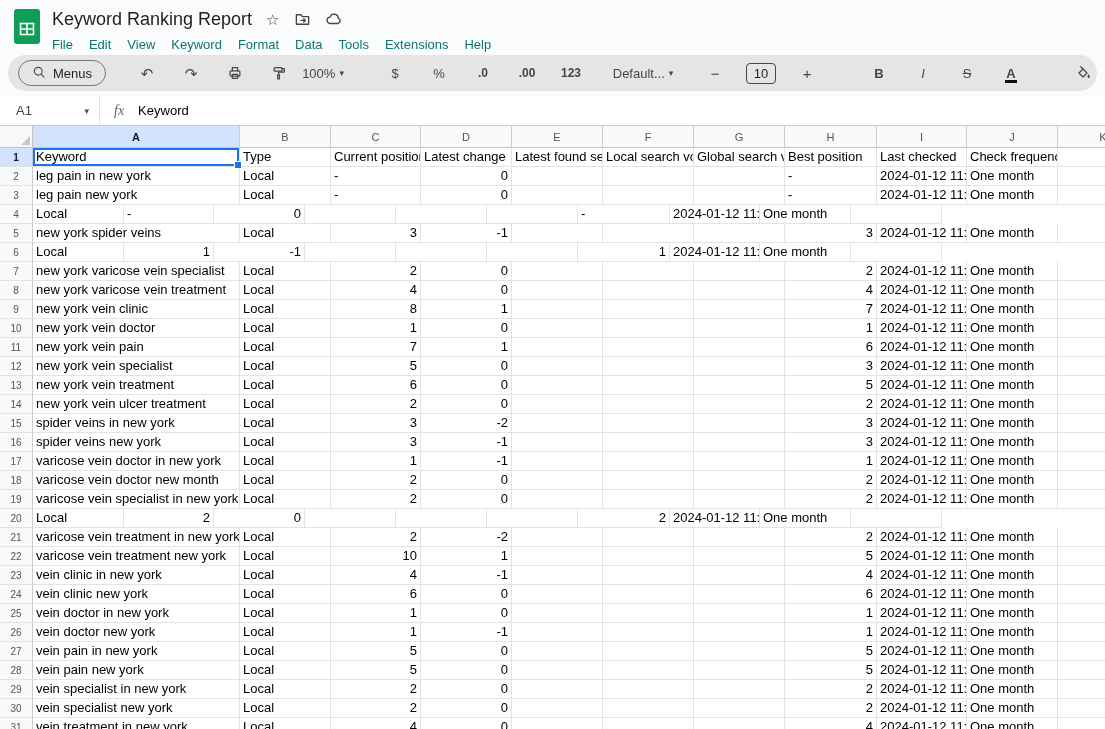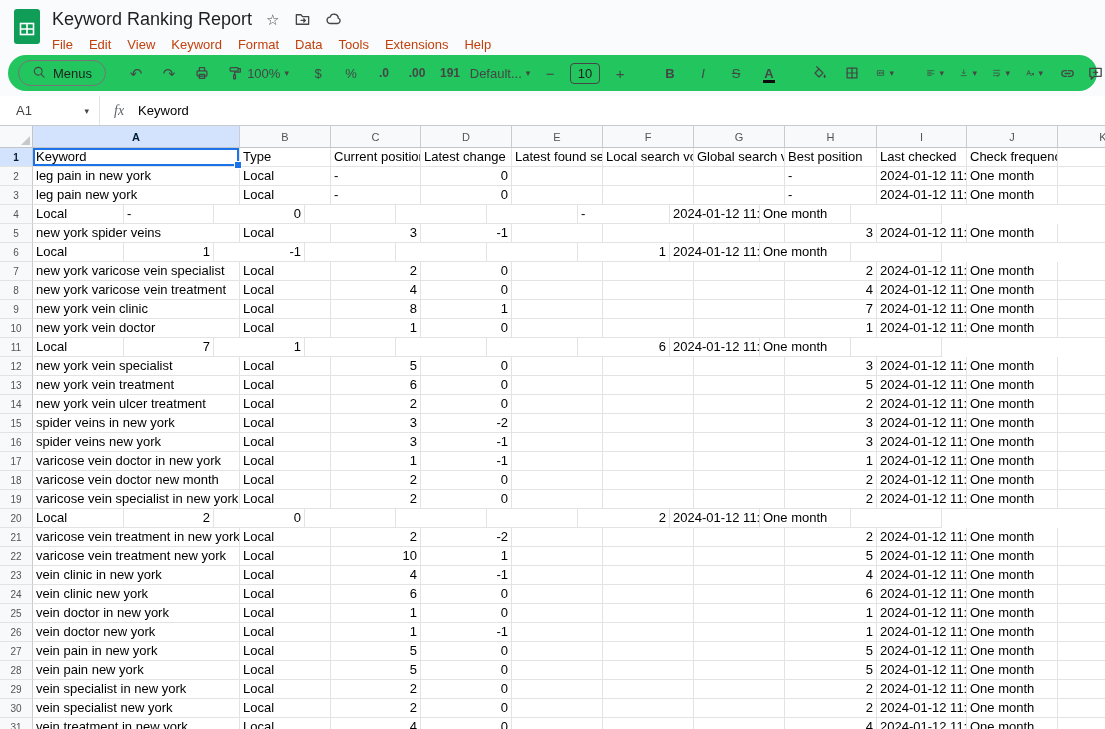--- a/index.html
+++ b/index.html
@@ -8,24 +8,24 @@
     font-family:"Liberation Sans","DejaVu Sans",sans-serif;color:#1f1f1f}
   .chrome{background:#f9fbfd}
   
   .top{display:flex;align-items:flex-start;gap:12px;padding:6px 0 0 14px;height:52px}
   .logo{flex:0 0 auto;margin-top:3px;cursor:pointer}
   .head-col{display:flex;flex-direction:column}
   .title-row{display:flex;align-items:center;gap:14px;height:26px}
   .doc-title{font-size:18px;color:#1f1f1f;white-space:nowrap}
   .t-icon{color:#444746;font-size:15px;display:flex;align-items:center}
   .menubar{display:flex;margin-left:-8px;height:24px;align-items:center}
-  .menu-item{font-size:13px;color:#c2410c;padding:3px 8px;border-radius:4px;cursor:pointer;white-space:nowrap}
+  .menu-item{font-size:13px;color:#0f766e;padding:3px 8px;border-radius:4px;cursor:pointer;white-space:nowrap}
   
   .toolbar-wrap{padding:3px 8px 5px}
-  .toolbar{background:#22c55e;border-radius:20px;height:36px;display:flex;align-items:center;padding:0 10px;gap:7px}
+  .toolbar{background:#e5e5e5;border-radius:20px;height:36px;display:flex;align-items:center;padding:0 10px;gap:18px}
   .tb{height:27px;min-width:26px;display:flex;align-items:center;justify-content:center;
       border-radius:4px;color:#444746;font-size:13px;gap:2px;padding:0 4px;cursor:pointer;white-space:nowrap}
   .glyph{font-size:15px;line-height:1}
   .sep{width:1px;height:20px;background:#c6cbd3;margin:0 5px;flex:0 0 aupx}
   .menus-pill{display:flex;align-items:center;gap:7px;height:26px;border:1px solid #747775;border-radius:14px;
       padding:0 13px;font-size:13px;color:#1f1f1f;margin-right:10px;cursor:pointer}
   .caret{font-size:9px;color:#444746;margin-left:2px}
   .fs-input{width:30px;height:21px;border:1px solid #444746;border-radius:4px;text-align:center;
       font-size:13px;color:#1f1f1f;background:transparent;font-family:inherit}
   .b-bold{font-weight:bold}
@@ -135,21 +135,21 @@
       </span>
       <span class="tb">
         <span>100%</span>
         <span class="caret">▾</span>
       </span>
       <span class="sep"></span>
       <span class="tb">$</span>
       <span class="tb">%</span>
       <span class="tb num-fmt">.0</span>
       <span class="tb num-fmt">.00</span>
-      <span class="tb num-fmt">191</span>
+      <span class="tb num-fmt">123</span>
       <span class="sep"></span>
       <span class="tb">
         <span>Default...</span>
         <span class="caret">▾</span>
       </span>
       <span class="sep"></span>
       <span class="tb glyph">−</span>
       <input class="fs-input" value="10" style="">
       <span class="tb glyph">+</span>
       <span class="sep"></span>
@@ -385,20 +385,21 @@
         <div class="cell" style="width:91px"></div>
         <div class="cell" style="width:91px"></div>
         <div class="cell" style="width:91px"></div>
         <div class="cell num" style="width:92px">1</div>
         <div class="cell" style="width:90px">2024-01-12 11:3</div>
         <div class="cell" style="width:91px">One month</div>
         <div class="cell" style="width:91px"></div>
       </div>
       <div class="row">
         <div class="rowh">11</div>
+        <div class="cell" style="width:207px">new york vein pain</div>
         <div class="cell" style="width:91px">Local</div>
         <div class="cell num" style="width:90px">7</div>
         <div class="cell num" style="width:91px">1</div>
         <div class="cell" style="width:91px"></div>
         <div class="cell" style="width:91px"></div>
         <div class="cell" style="width:91px"></div>
         <div class="cell num" style="width:92px">6</div>
         <div class="cell" style="width:90px">2024-01-12 11:3</div>
         <div class="cell" style="width:91px">One month</div>
         <div class="cell" style="width:91px"></div>

